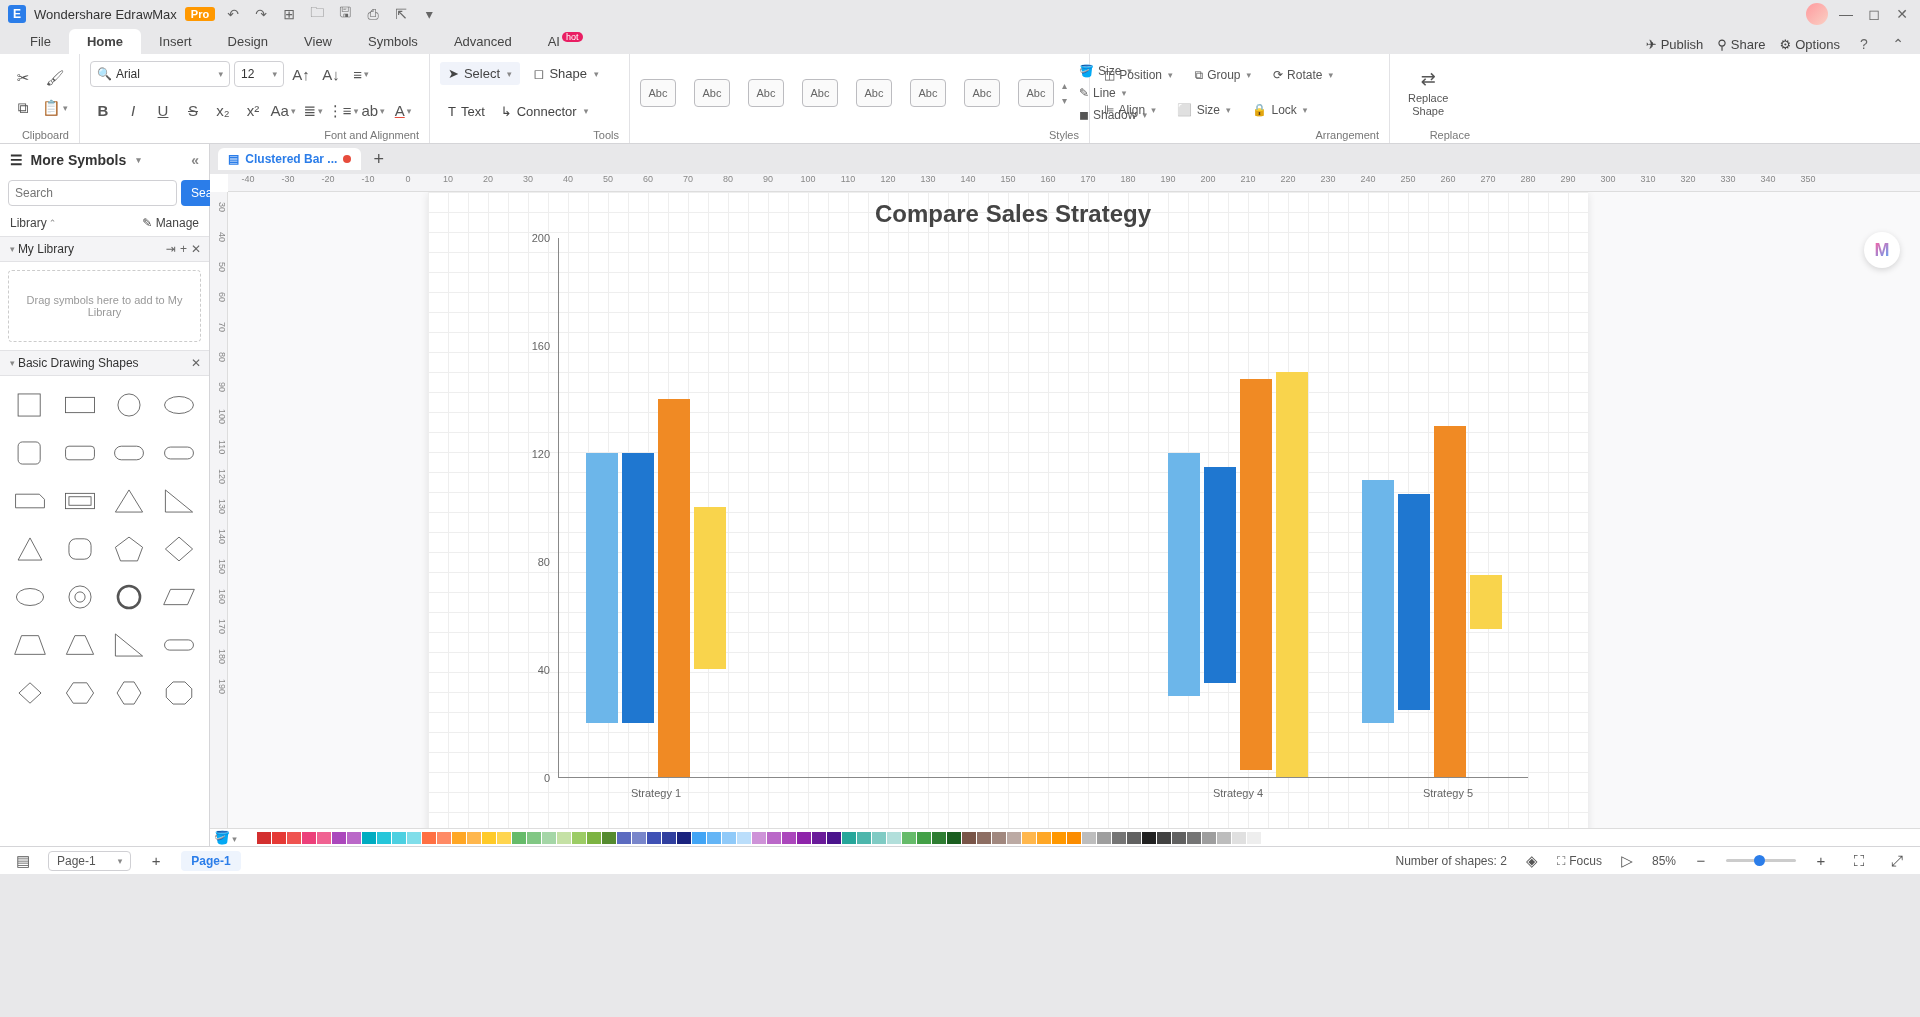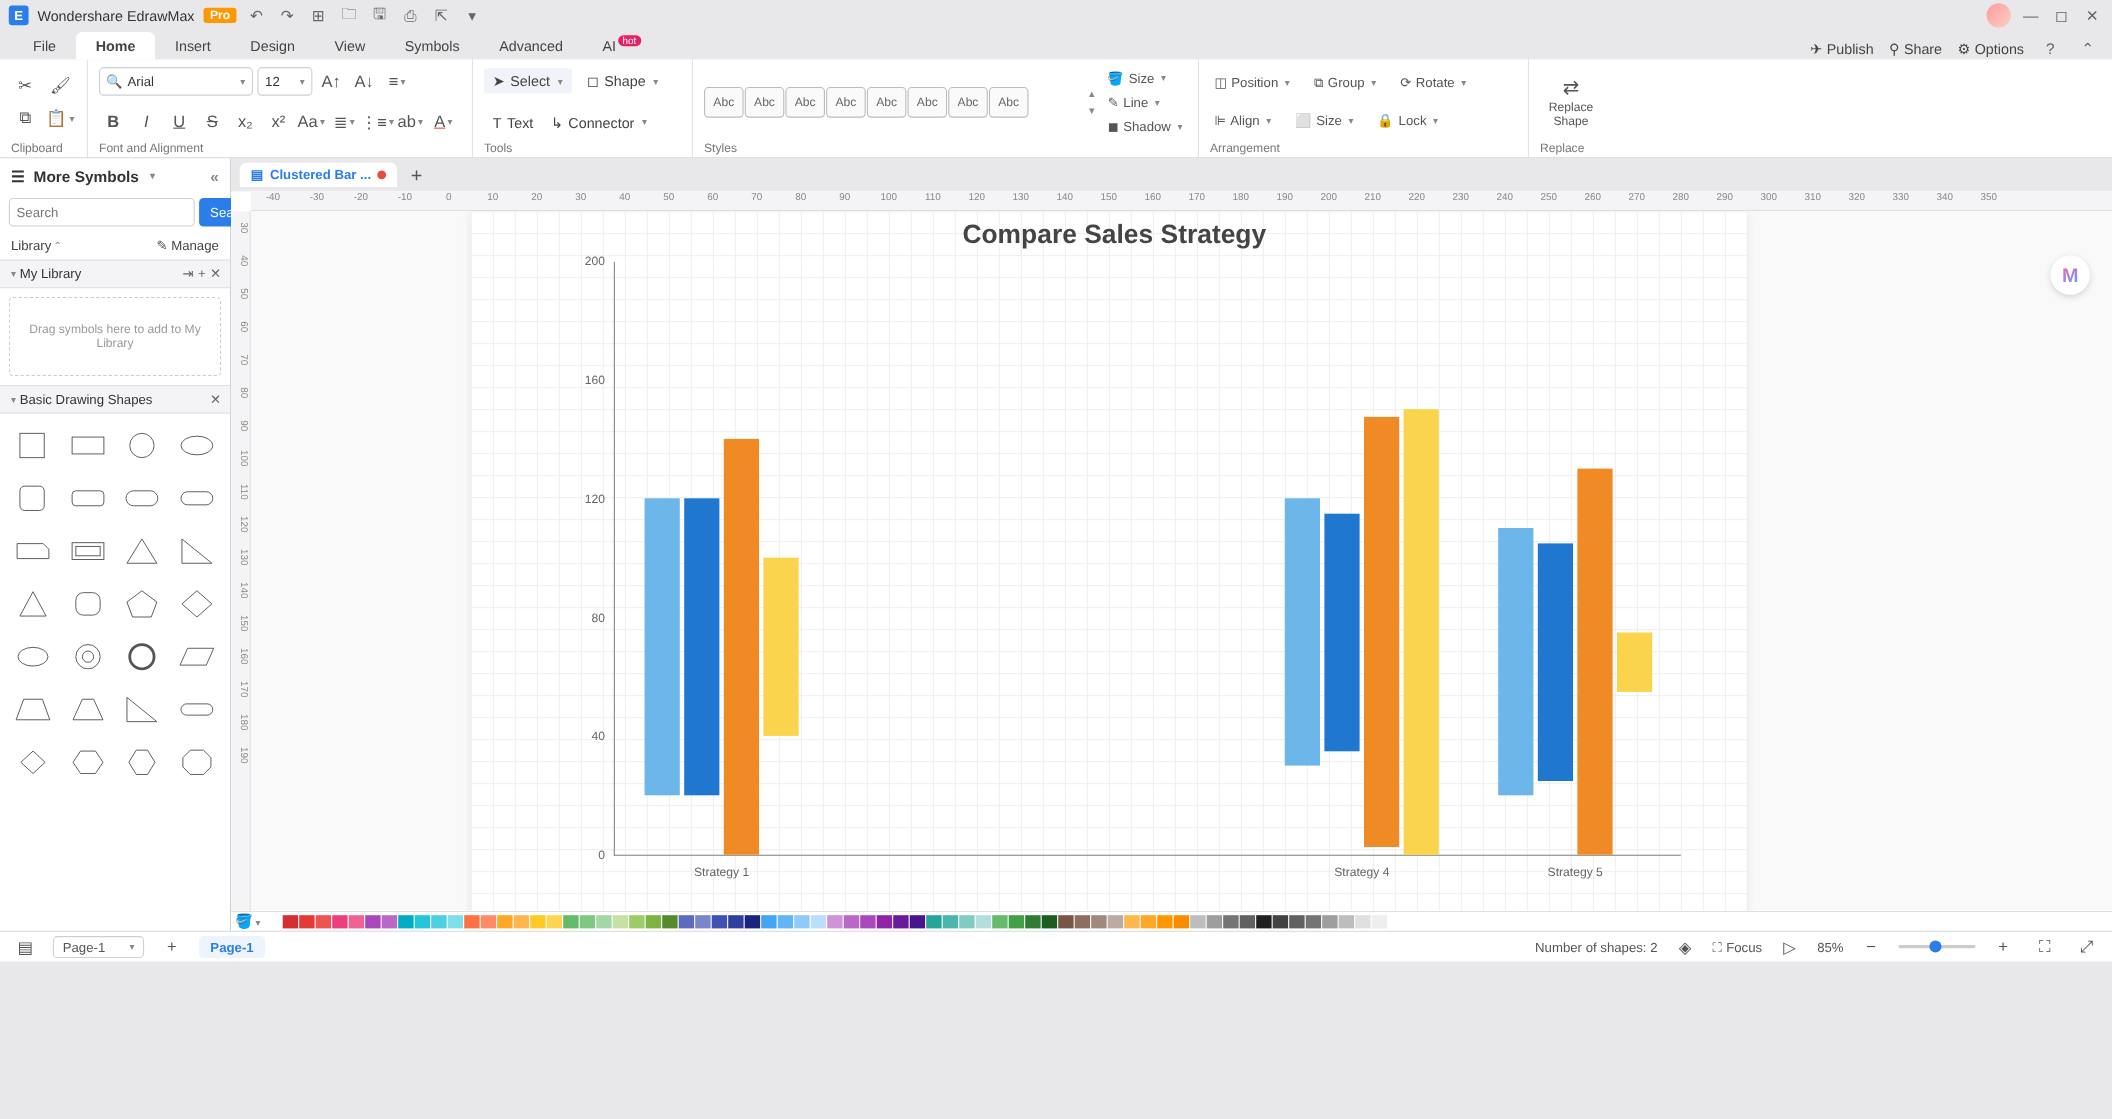--- a/index.html
+++ b/index.html
@@ -19,21 +19,21 @@
 .menu-item { padding: 5px 18px; font-size: 13px; color: #444; cursor: pointer; position: relative; }
 .menu-item.active { background: #fff; border-radius: 6px 6px 0 0; font-weight: 600; }
 .ai-badge { background: #e91e63; color: #fff; font-size: 9px; padding: 0 4px; border-radius: 6px; position: relative; top: -6px; left: 2px; }
 .menu-right { margin-left: auto; display: flex; gap: 14px; align-items: center; font-size: 13px; color: #444; }
 .menu-right-item { display: flex; align-items: center; gap: 4px; cursor: pointer; }
 
 
 .ribbon { height: 90px; background: #fff; display: flex; border-bottom: 1px solid #d5d5d8; }
 .ribbon-group { border-right: 1px solid #e2e2e5; padding: 4px 10px 2px; display: flex; flex-direction: column; }
 .ribbon-group-body { flex: 1; display: flex; align-items: center; gap: 6px; }
-.ribbon-group-label { text-align: left; font-size: 11px; color: #777; padding-top: 2px; }
+.ribbon-group-label { text-align: right; font-size: 11px; color: #777; padding-top: 2px; }
 .ribbon-col { display: flex; flex-direction: column; gap: 4px; }
 .rib-btn { width: 26px; height: 26px; display: flex; align-items: center; justify-content: center; font-size: 15px; color: #555; cursor: pointer; border-radius: 3px; }
 .font-select { width: 140px; height: 26px; border: 1px solid #d0d0d4; border-radius: 4px; display: flex; align-items: center; padding: 0 6px; font-size: 12px; gap: 4px; }
 .size-select { width: 50px; height: 26px; border: 1px solid #d0d0d4; border-radius: 4px; display: flex; align-items: center; padding: 0 6px; font-size: 12px; }
 .tool-btn { display: flex; align-items: center; gap: 5px; padding: 4px 8px; font-size: 13px; color: #444; cursor: pointer; border-radius: 3px; }
 .tool-btn.sel { background: #f0f3fa; }
 .style-swatch { width: 36px; height: 28px; border: 1px solid #bcbcc0; border-radius: 4px; display: flex; align-items: center; justify-content: center; font-size: 11px; color: #666; cursor: pointer; background: #fafafa; }
 .arr-item { display: flex; align-items: center; gap: 4px; font-size: 12px; color: #555; cursor: pointer; padding: 2px 4px; white-space: nowrap; }
 .replace-btn { display: flex; flex-direction: column; align-items: center; justify-content: center; padding: 4px 8px; font-size: 11px; color: #555; cursor: pointer; gap: 2px; }
 
@@ -229,21 +229,21 @@
             <span>Connector</span>
             <span class="caret">▾</span>
           </div>
       </div>
     </div>
     <div class="ribbon-group-label">Tools</div>
   </div>
 
   <div class="ribbon-group" style="width:460px">
     <div class="ribbon-group-body" style="gap:8px">
-      <div style="display:flex;gap:1px;flex:1">
+      <div style="display:flex;gap:18px;flex:1">
         <div class="style-swatch">Abc</div>
         <div class="style-swatch">Abc</div>
         <div class="style-swatch">Abc</div>
         <div class="style-swatch">Abc</div>
         <div class="style-swatch">Abc</div>
         <div class="style-swatch">Abc</div>
         <div class="style-swatch">Abc</div>
         <div class="style-swatch">Abc</div>
       </div>
       <div class="ribbon-col" style="font-size:10px;color:#888">
@@ -595,21 +595,21 @@
                     <div class="bar" style="background: rgb(31, 119, 208); height: 216px;"></div>
                     <div class="bar" style="background: rgb(240, 138, 36); height: 391.5px;"></div>
                     <div class="bar" style="background: rgb(249, 212, 76); height: 405px;"></div>
                     <div class="x-label" style="left: 20px;">Strategy 4</div>
                   </div>
                   <div class="bar-group" style="left: 803px;">
                     <div class="bar" style="background: rgb(108, 182, 234); height: 243px;"></div>
                     <div class="bar" style="background: rgb(31, 119, 208); height: 216px;"></div>
                     <div class="bar" style="background: rgb(240, 138, 36); height: 351px;"></div>
                     <div class="bar" style="background: rgb(249, 212, 76); height: 54px;"></div>
-                    <div class="x-label" style="left: 20px; margin-top: 36px;">Strategy 5</div>
+                    <div class="x-label" style="left: 36px; margin-top: 36px;">Strategy 5</div>
                   </div>
                 </div>
             </div>
           </div>
         </div>
         <div class="float-logo">
             <span style="background:linear-gradient(135deg,#ff5ea0,#4facfe);-webkit-background-clip:text;color:transparent;font-weight:bold">M</span>
           </div>
       </div>
     </div>

